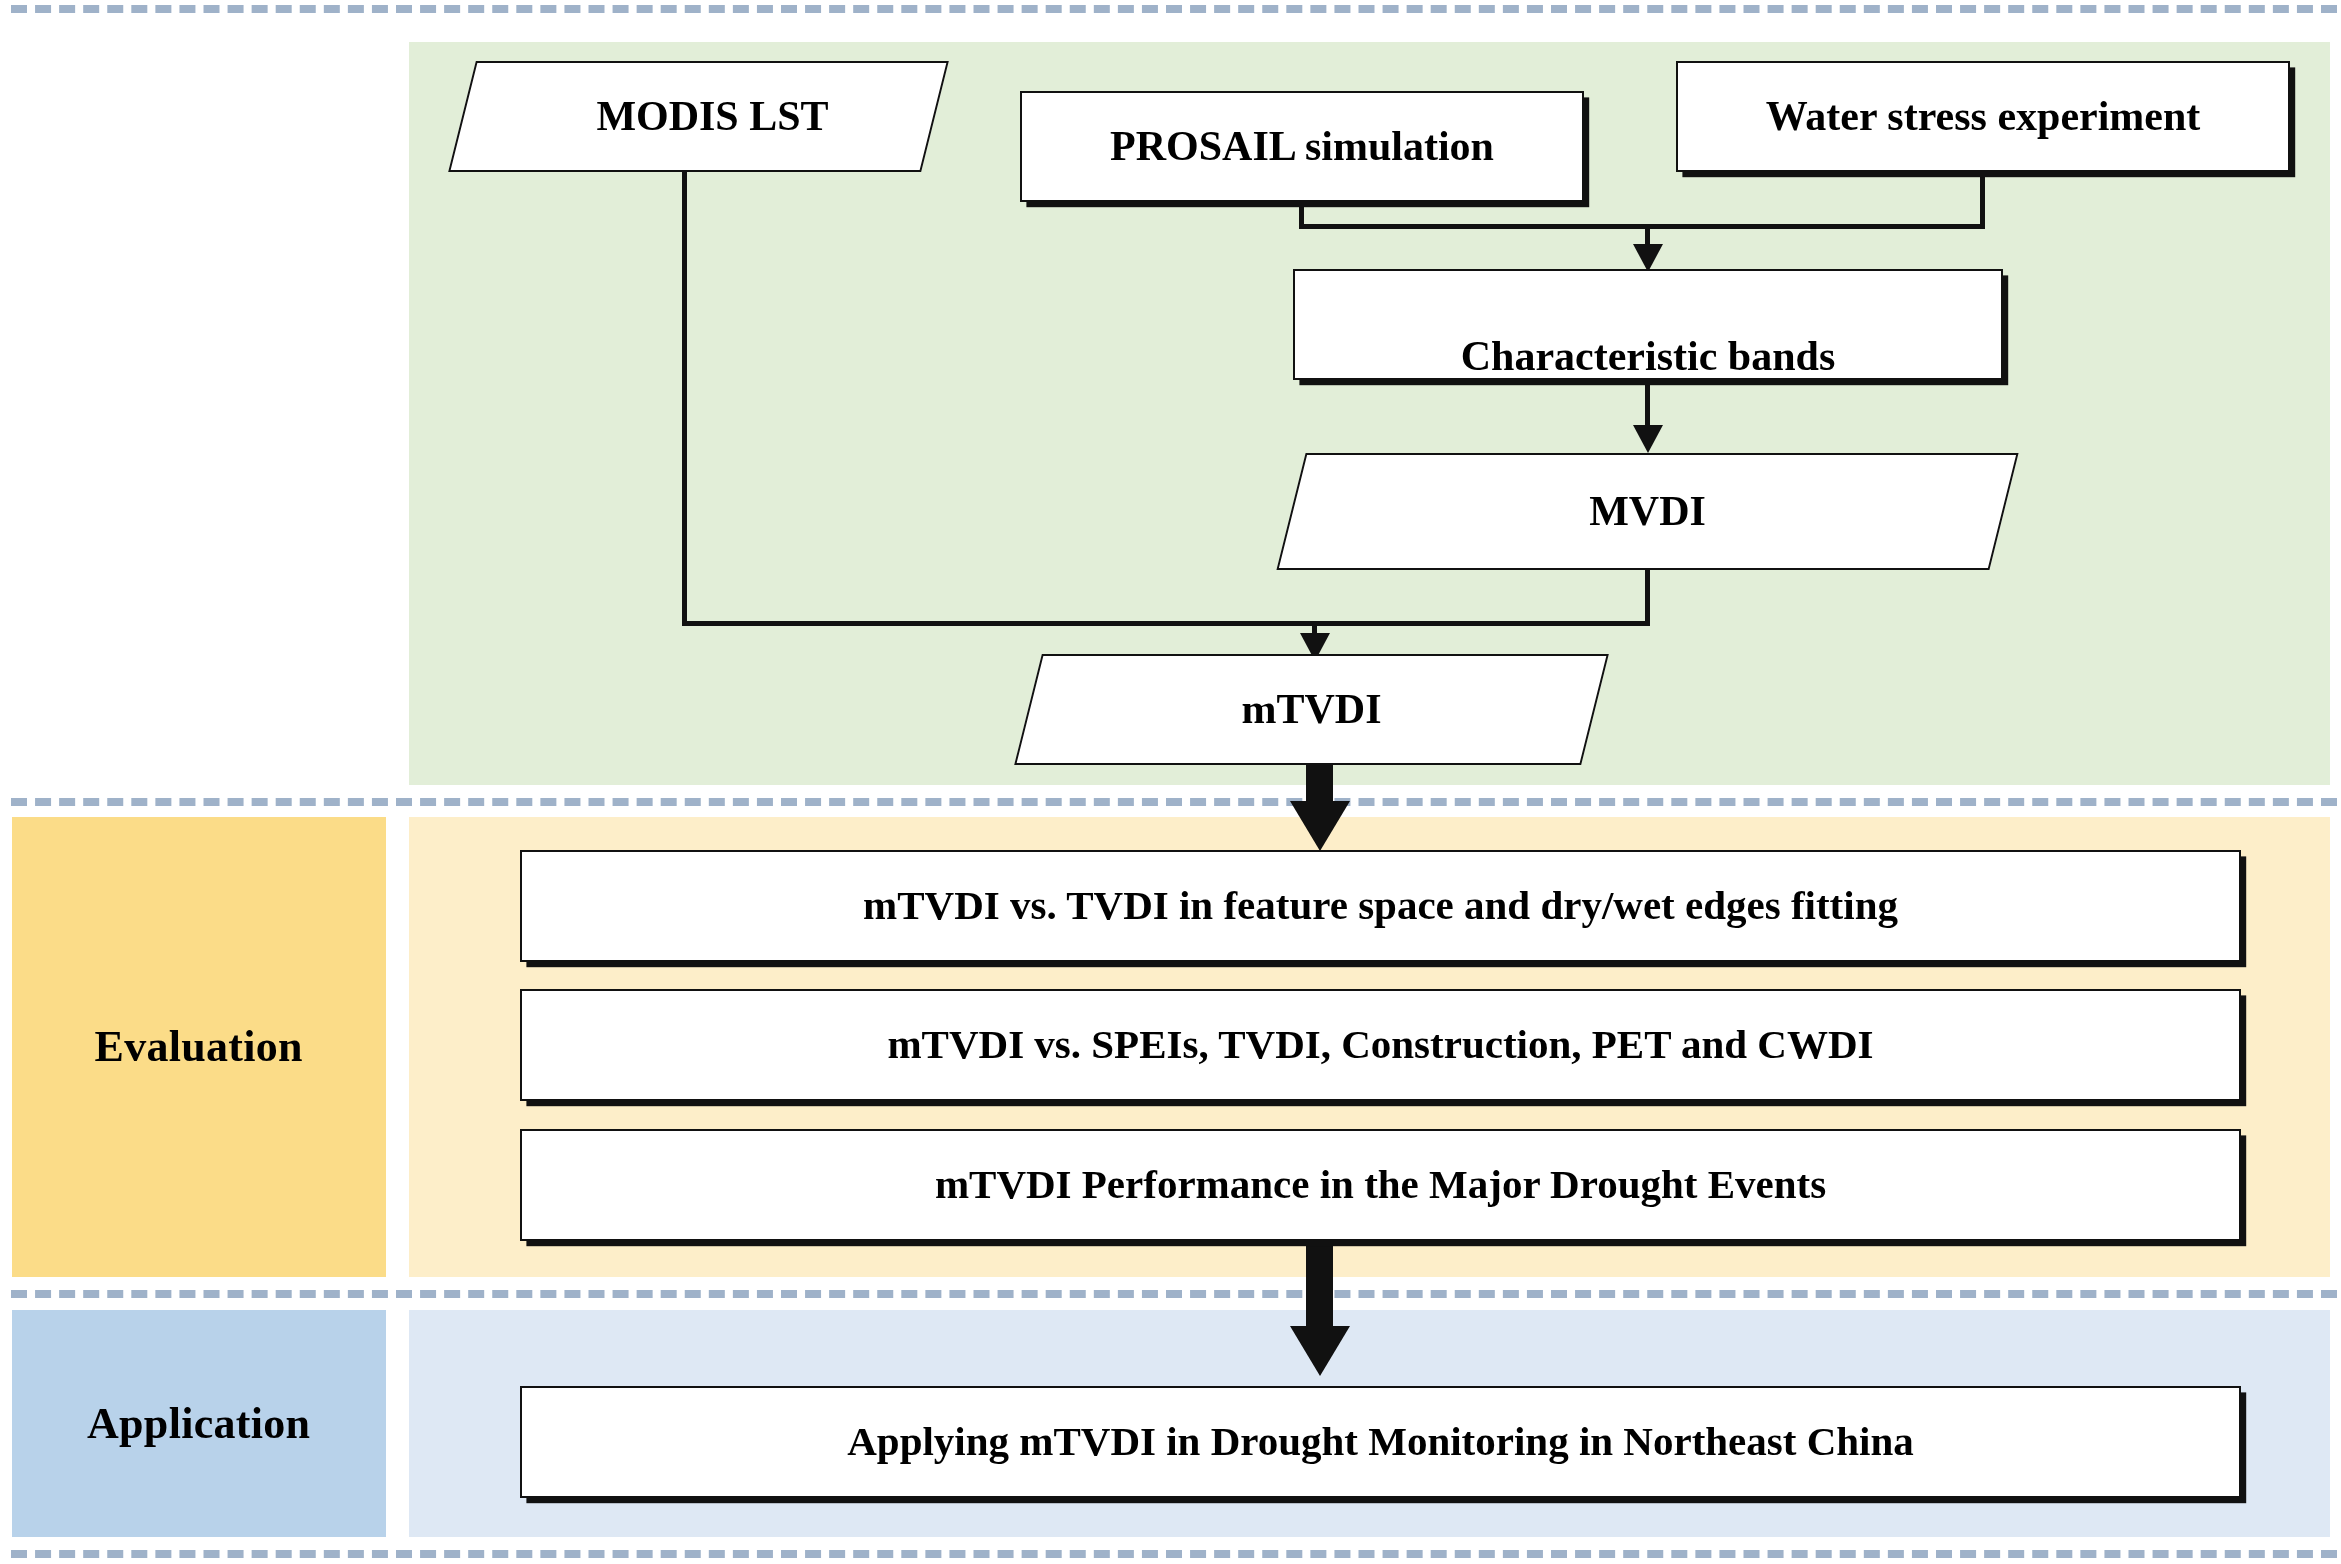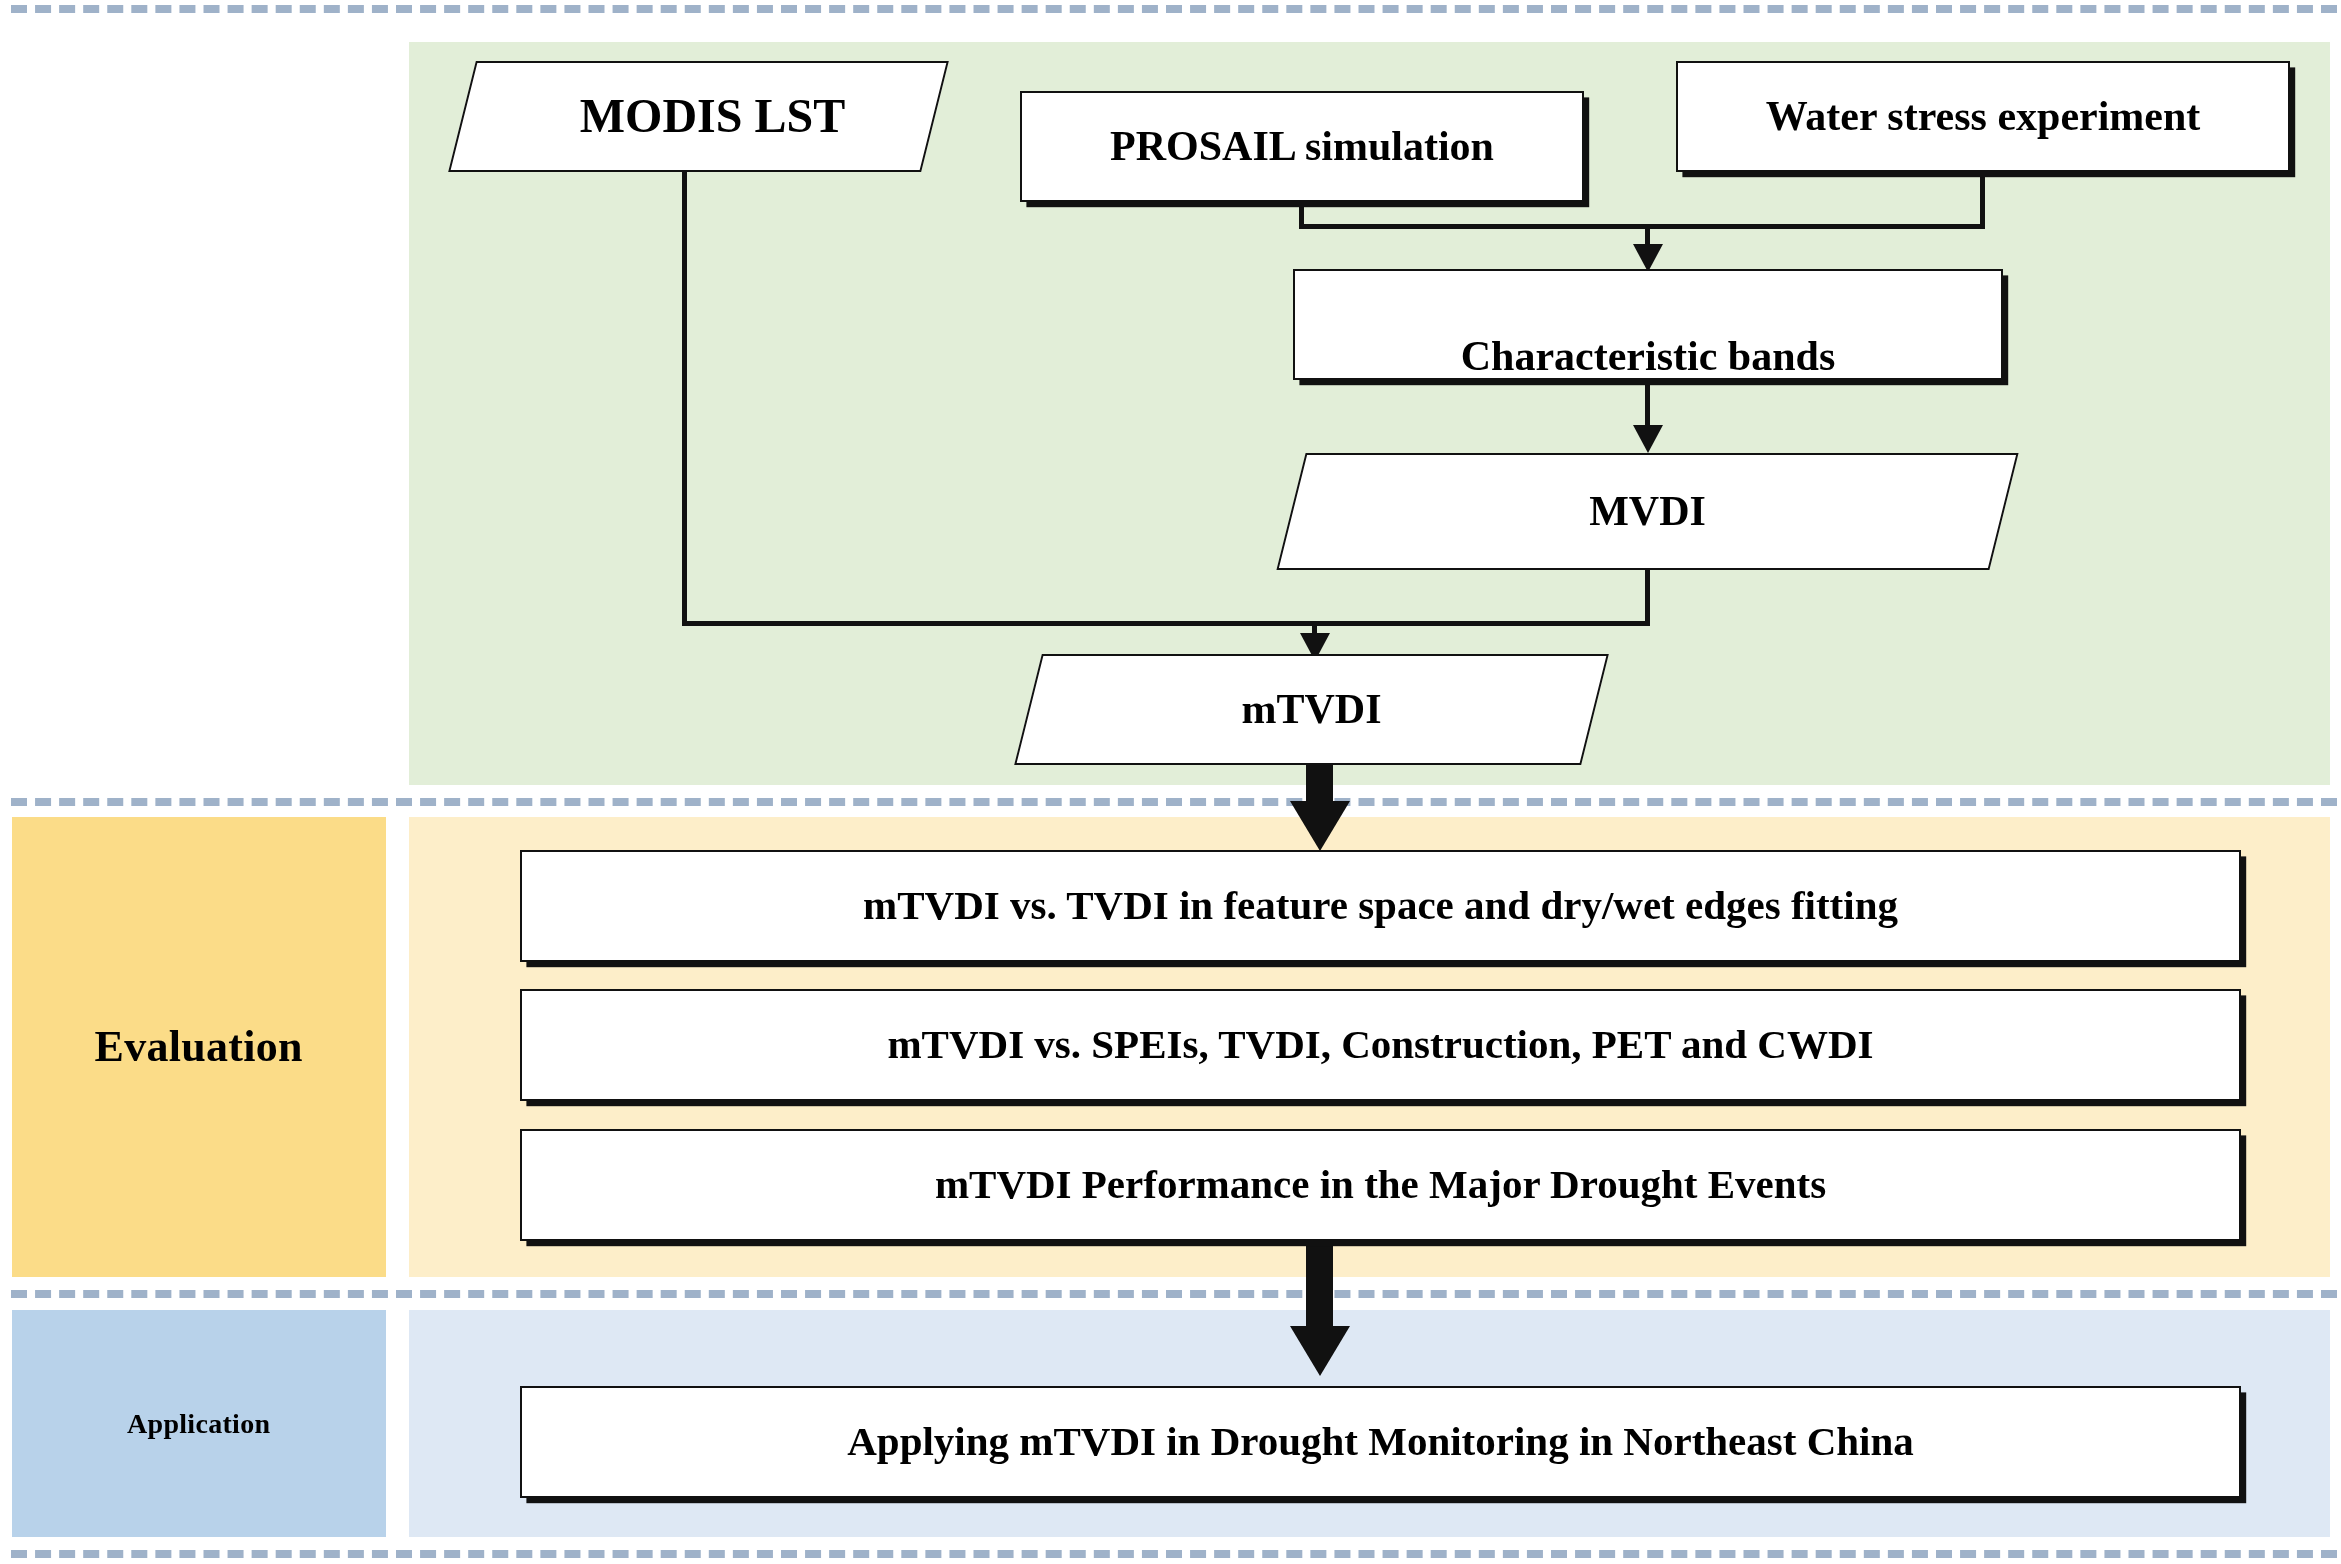--- a/index.html
+++ b/index.html
@@ -18,21 +18,21 @@
   .stage{position:absolute;display:flex;align-items:center;justify-content:center;}
   .stage-label{
     font-weight:bold;color:#000;letter-spacing:0.3px;text-align:center;
     line-height:1;white-space:nowrap;
   }
   .stage.construction{left:11.7px;top:42px;width:374px;height:743px;background:#bcd8a6;}
   .stage.construction .stage-label{font-size:44px;}
   .stage.evaluation  {left:11.7px;top:817px;width:374px;height:460px;background:#fbdc88;}
   .stage.evaluation .stage-label{font-size:44px;}
   .stage.application {left:11.7px;top:1310px;width:374px;height:227px;background:#b8d2ea;}
-  .stage.application .stage-label{font-size:28px;}
+  .stage.application .stage-label{font-size:44px;}
 
   
   .dashed{
     position:absolute;left:10.5px;width:2326px;height:0;
     border-top:8.2px dashed #9fb2c9;
   }
   .dashed.d1{top:4.7px;}
   .dashed.d2{top:798px;}
   .dashed.d3{top:1290px;}
   .dashed.d4{top:1550px;}
@@ -60,21 +60,21 @@
   #n-prosail    {left:1020px;top:61px; width:564px;height:111px;margin-top:30px;}
   #n-water      {left:1676px;top:61px; width:614px;height:111px;}
   #n-bands      {left:1293px;top:269px; width:710px;height:111px;align-items:flex-end;}
   #n-mvdi       {left:1291px;top:453px; width:713px;height:117px;}
   #n-mtvdi      {left:1028px;top:654px;width:567px; height:111px;}
   #n-eval1      {left:520px; top:850px;width:1721px;height:112px;align-items:center;}
   #n-eval2      {left:520px; top:989px;width:1721px;height:112px;}
   #n-eval3      {left:520px; top:1129px;width:1721px;height:112px;}
   #n-app1       {left:520px; top:1370px;width:1721px;height:112px;margin-top:16px;}
 
-  #n-modis   .node-text{font-size:48px;margin-left:28px;}
+  #n-modis   .node-text{font-size:42px;margin-left:28px;}
   #n-prosail .node-text{font-size:42px;}
   #n-water   .node-text{font-size:42px;}
   #n-bands   .node-text{font-size:42px;}
   #n-mvdi    .node-text{font-size:42px;}
   #n-mtvdi   .node-text{font-size:42px;}
   #n-eval1   .node-text,
   #n-eval2   .node-text,
   #n-eval3   .node-text,
   #n-app1    .node-text{font-size:41px;}
 

